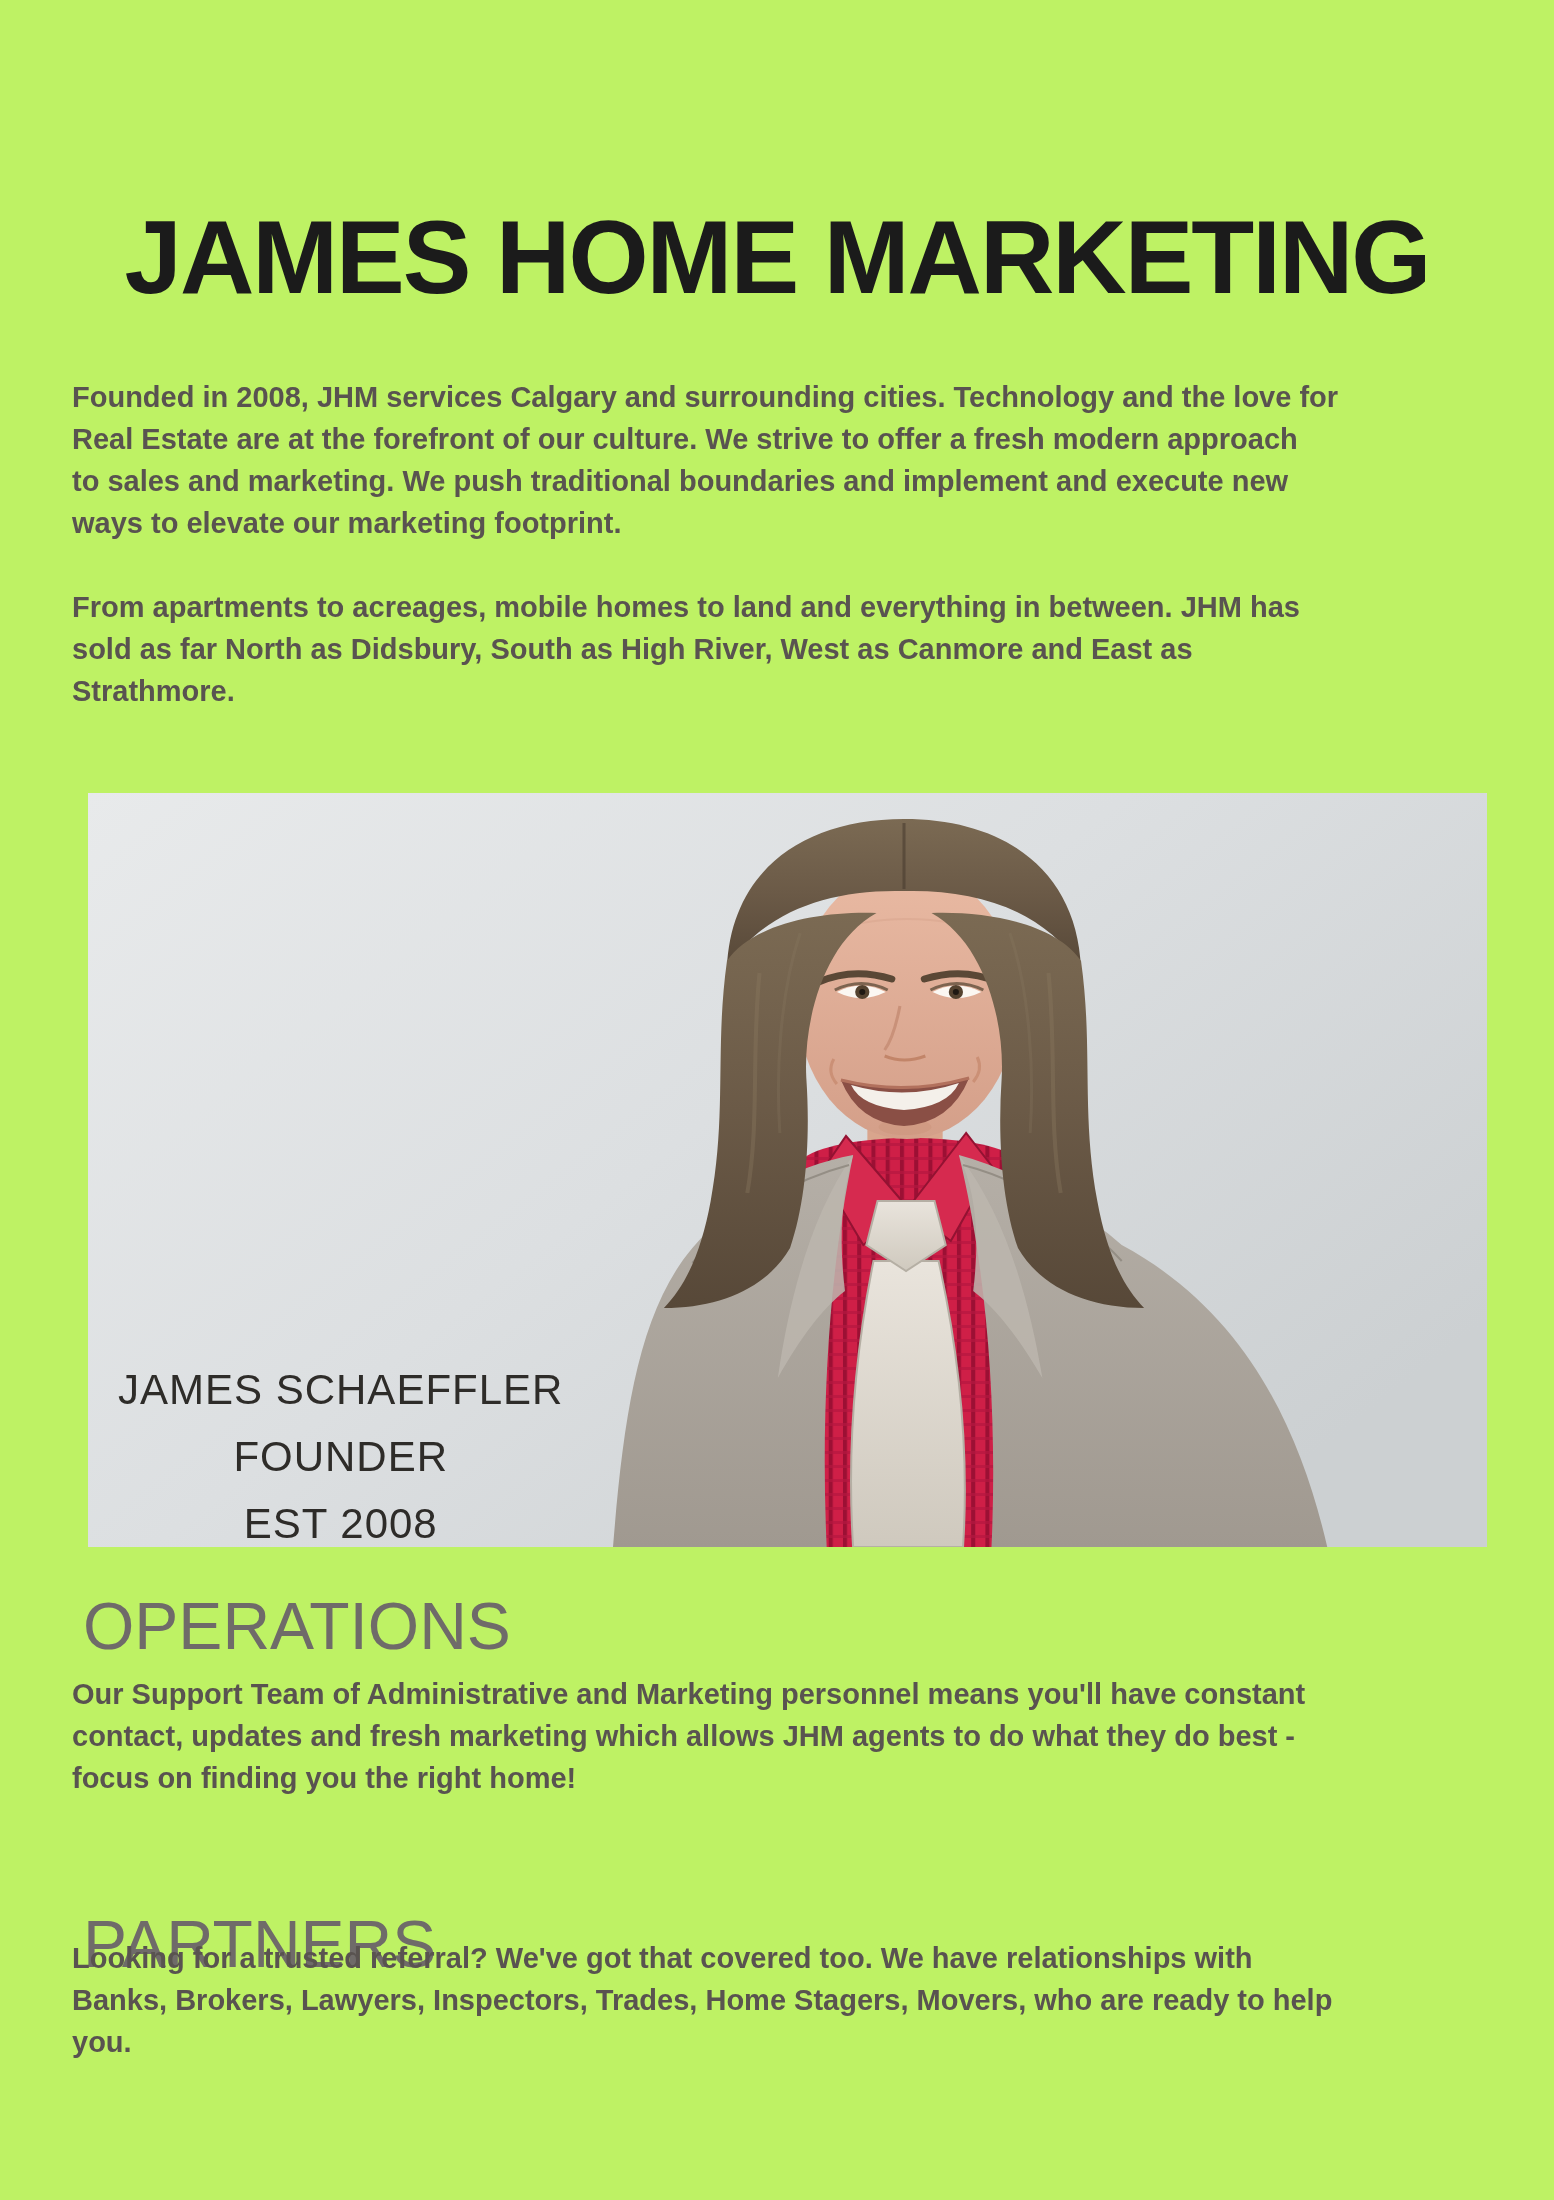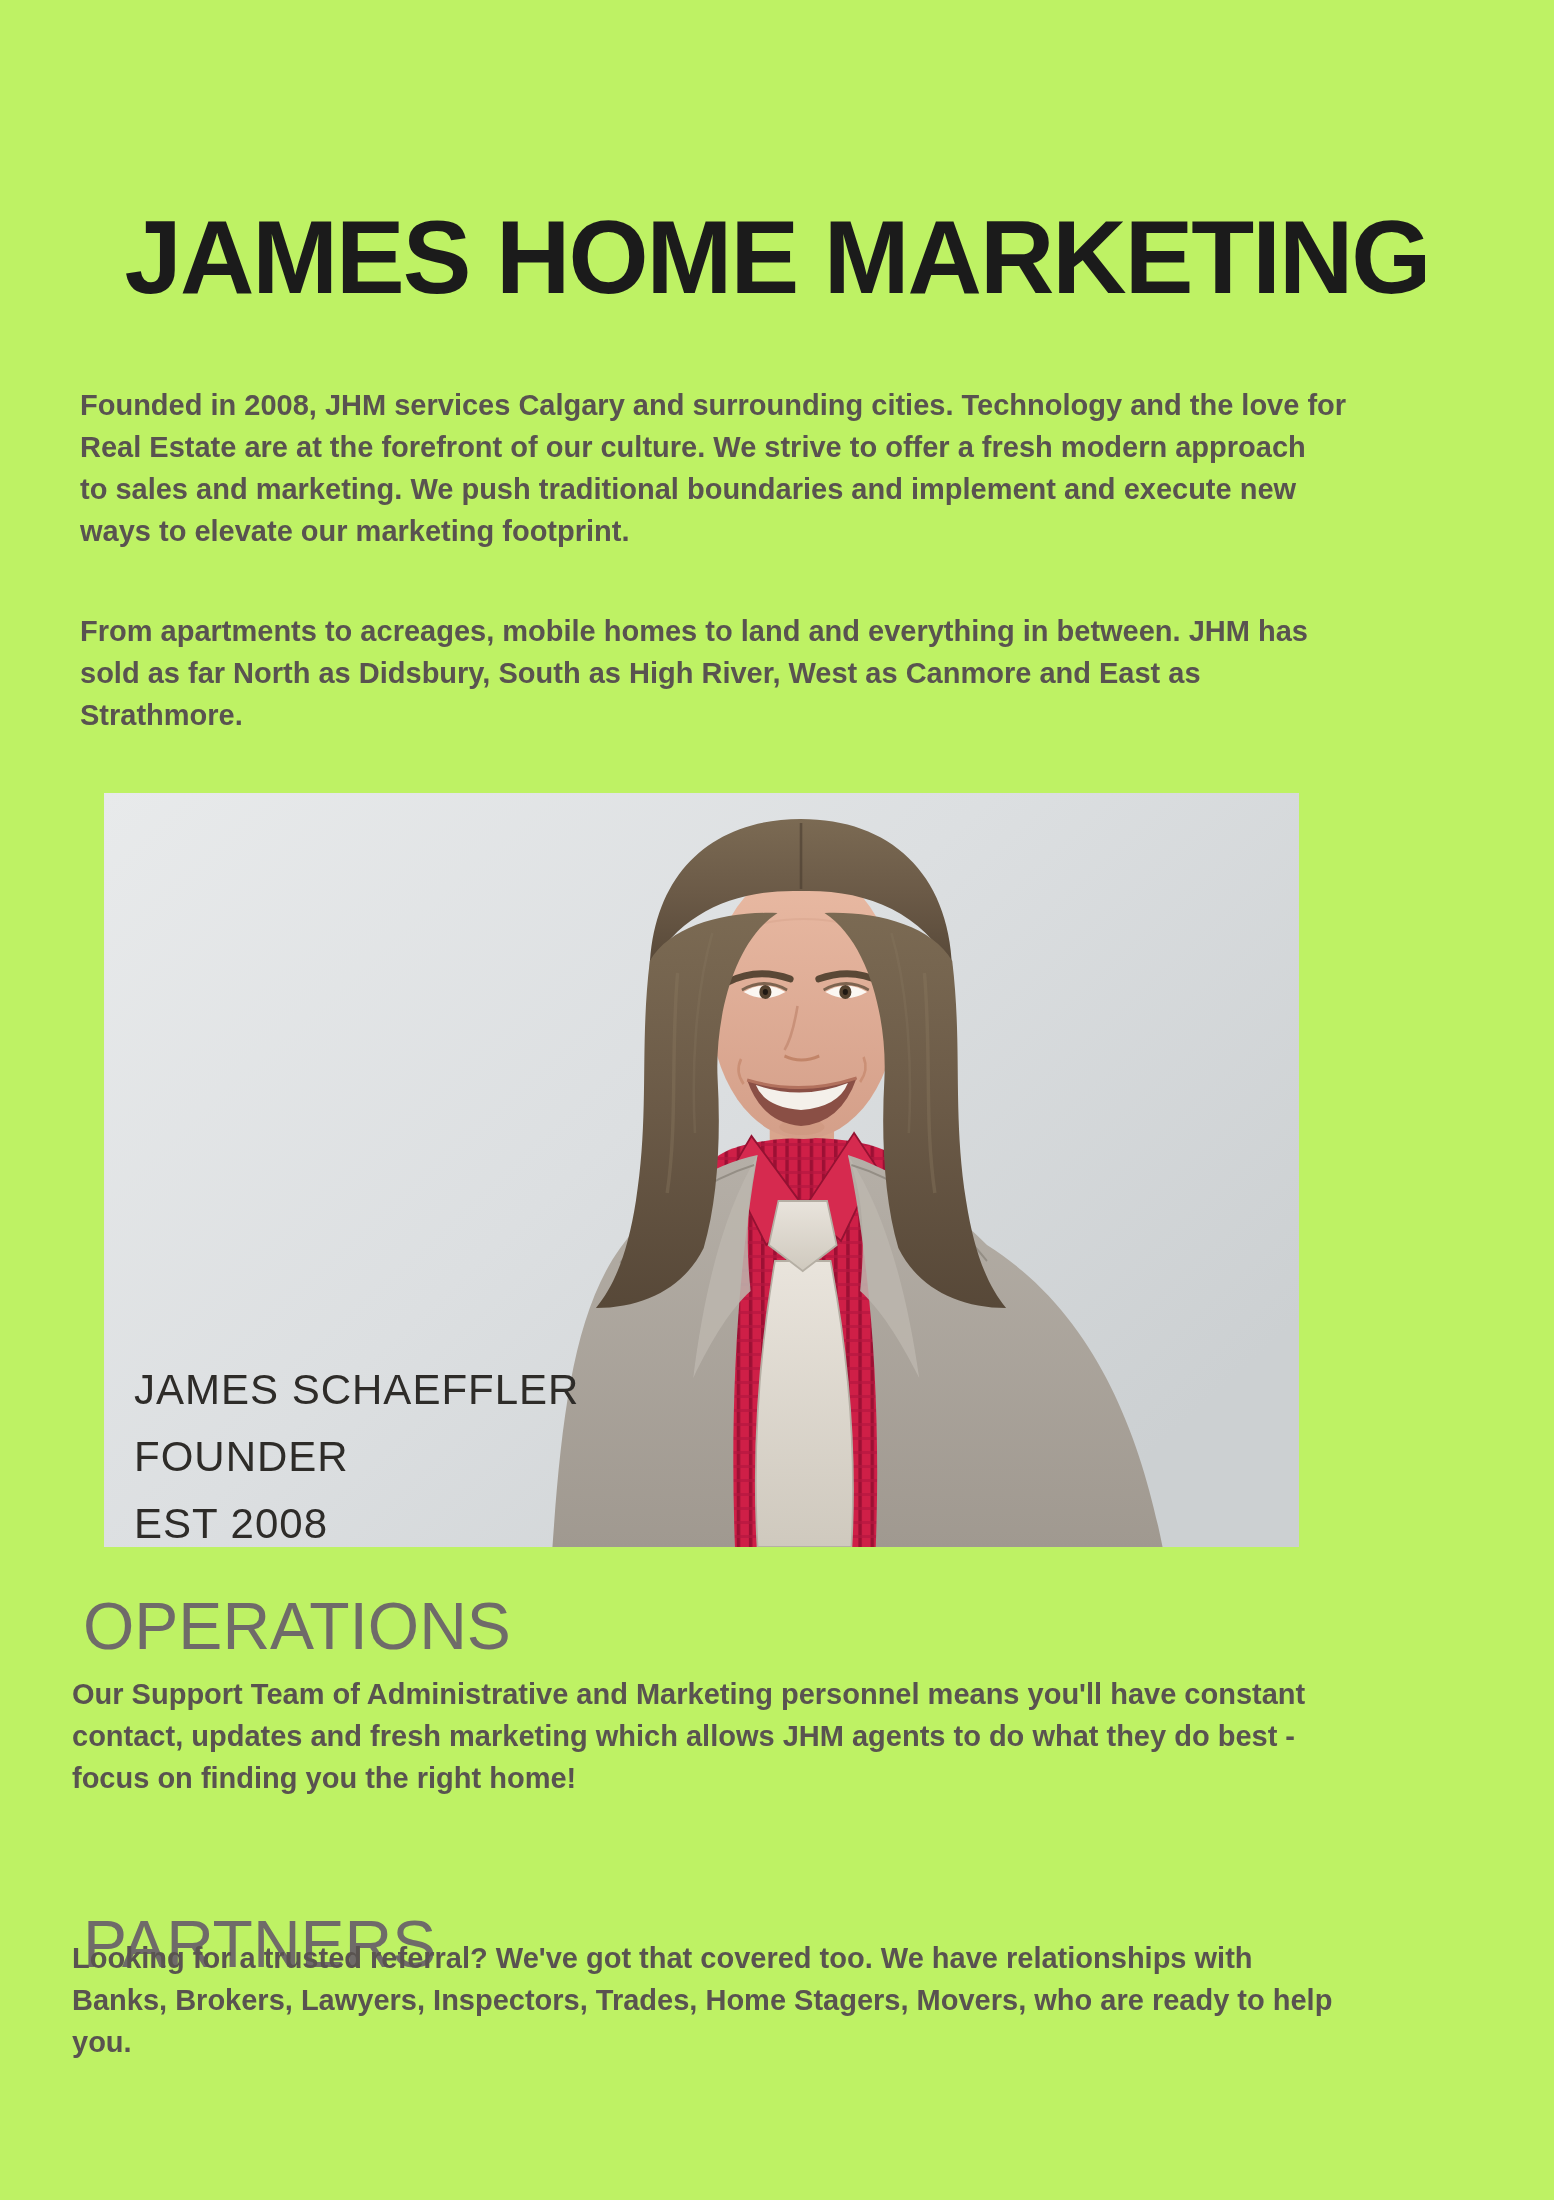--- a/index.html
+++ b/index.html
@@ -34,28 +34,29 @@
     left: 72px;
     width: 1420px;
     margin: 0;
     font-size: 29px;
     font-weight: bold;
     line-height: 42px;
     color: var(--body-text, #595350);
     white-space: pre-line;
   }
   .intro-block { top: 334px; }
-  .intro-block p { margin: 8px; white-space: pre-line; }
+  .intro-block p { margin: 0; white-space: pre-line; }
   .photo-figure {
     position: absolute;
-    left: 104px;
+    left: 88px;
     top: 793px;
-    width: 1195px;
+    width: 1399px;
     height: 754px;
     margin: 0;
+    text-align: center;
   }
   .photo-figure svg {
     position: absolute;
     left: 0; top: 0;
     width: 100%; height: 100%;
     display: block;
   }
   .photo-caption {
     position: absolute;
     left: 30px;

